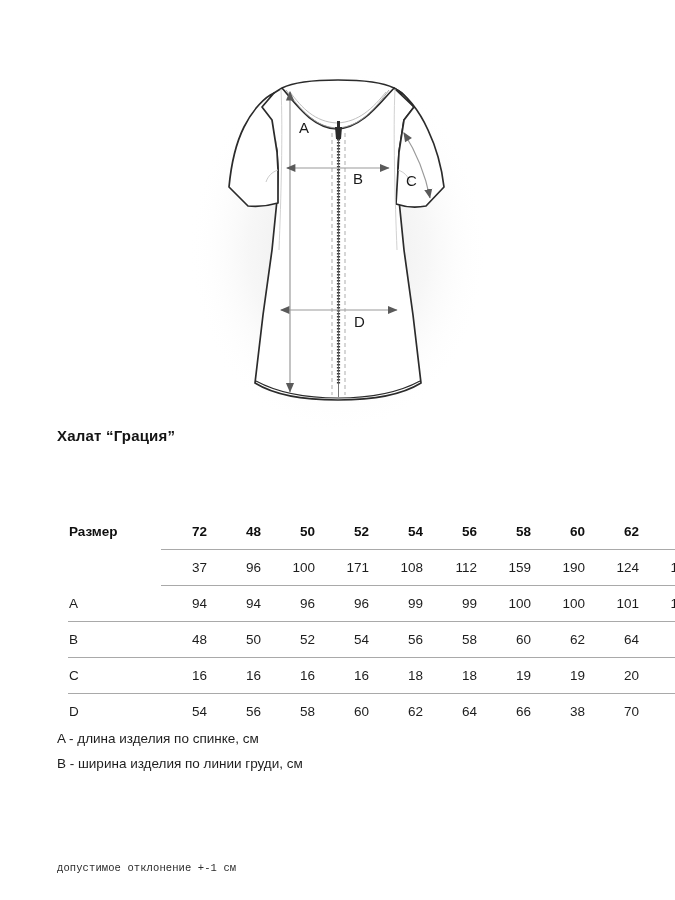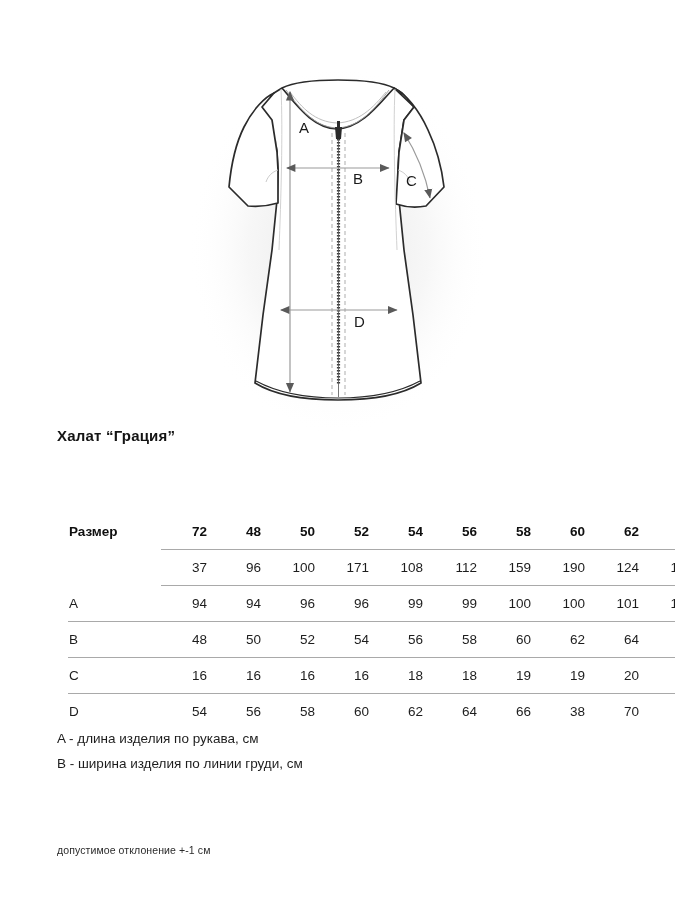--- a/index.html
+++ b/index.html
@@ -90,24 +90,25 @@
   }
   .legend-line {
     font-size: 13.5px;
     line-height: 25px;
     color: #1d1d1d;
     white-space: nowrap;
   }
   #tolerance-note {
     position: absolute;
     left: 57px;
-    top: 844px;
+    top: 862px;
     font-size: 10.5px;
     color: #2b2b2b;
     letter-spacing: 0.1px;
+    font-family: Liberation Mono, monospace;
   }
 </style>
 </head>
 <body>
 
 <div id="garment-figure">
   <svg width="675" height="440" viewBox="0 0 675 440" xmlns="http://www.w3.org/2000/svg">
     <defs>
       <radialGradient id="shadowGrad" cx="50%" cy="50%" r="50%">
         <stop offset="0%" stop-color="#cfcfcf" stop-opacity="0.55"></stop>
@@ -304,17 +305,17 @@
         <td class="col-data">66</td>
         <td class="col-data">38</td>
         <td class="col-data">70</td>
         <td class="col-data-wide">72</td>
       </tr>
     </tbody>
   </table>
 </div>
 
 <div id="legend">
-  <div class="legend-line">A - длина изделия по рукава, см</div>
+  <div class="legend-line">A - длина изделия по спинке, см</div>
   <div class="legend-line">B - ширина изделия по линии груди, см</div>
 </div>
 
 <div id="tolerance-note">допустимое отклонение +-1 см</div>
 
 </body></html>

